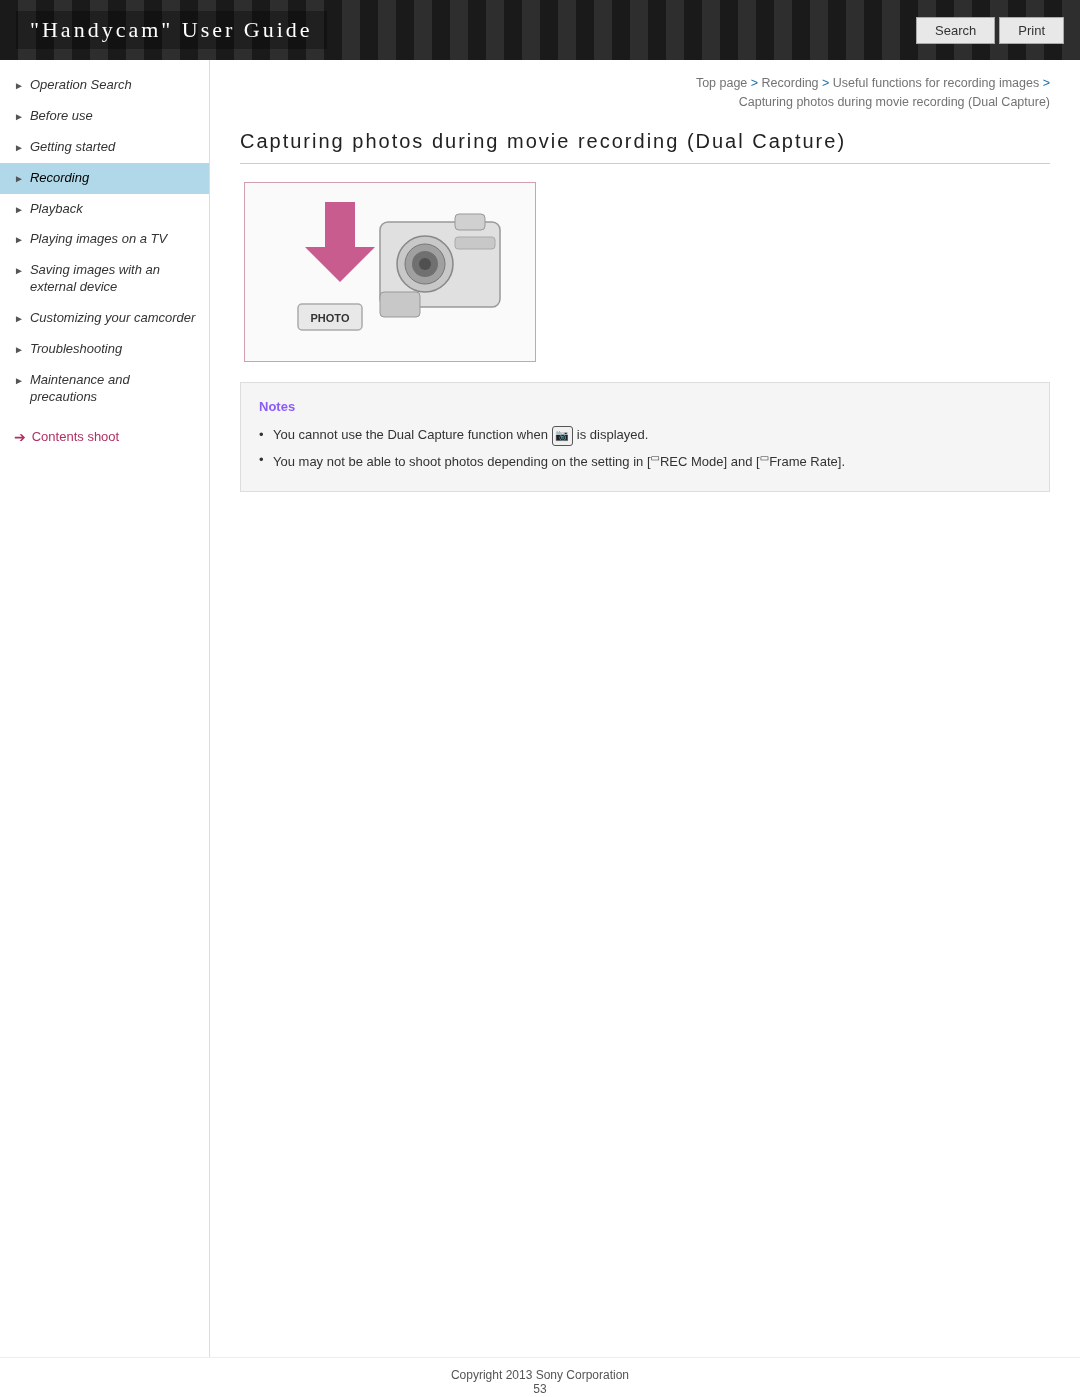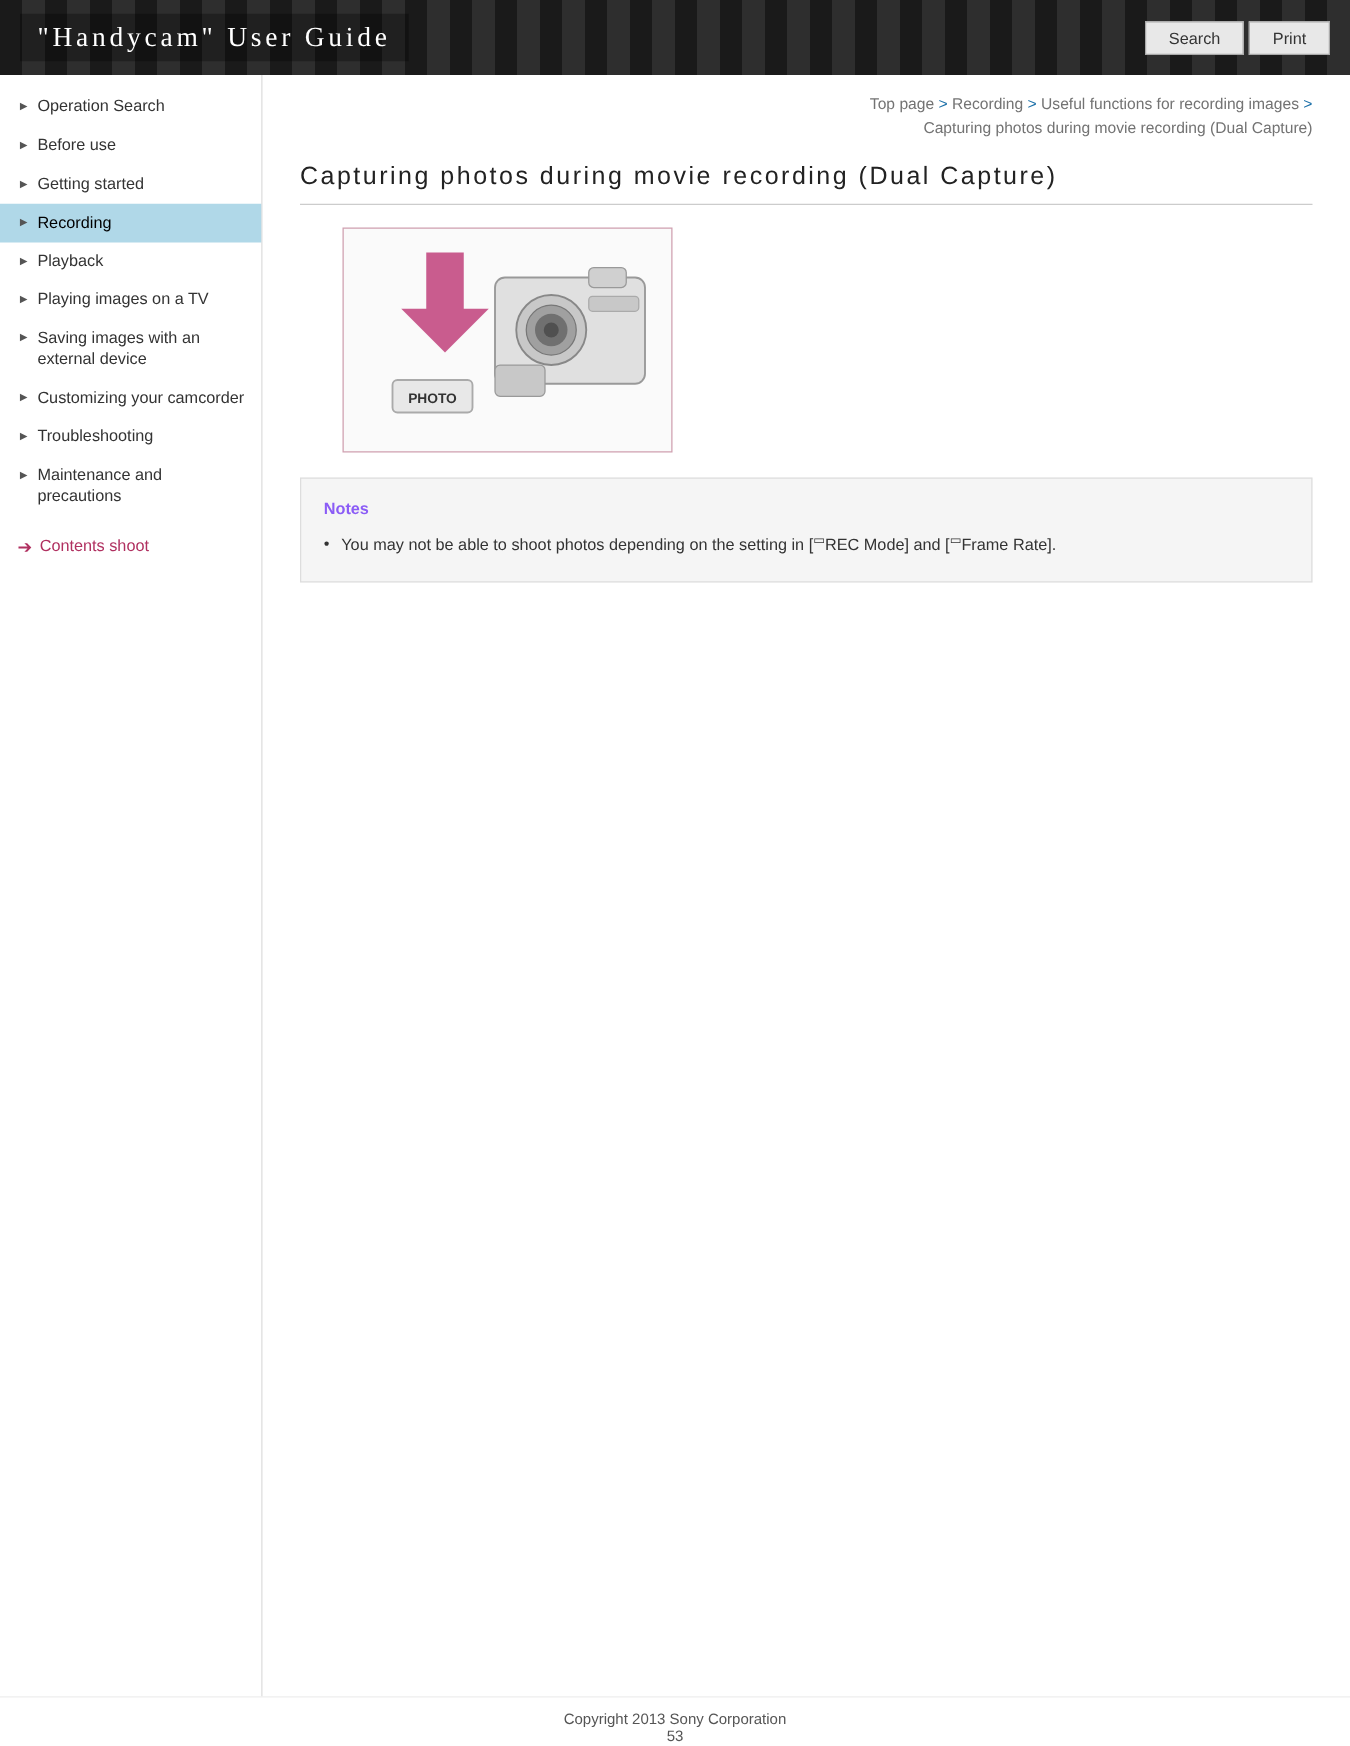--- a/index.html
+++ b/index.html
@@ -76,21 +76,21 @@
       background: #b0d8e8;
       color: #000;
     }
     .sidebar-arrow {
       color: #555;
       margin-right: 6px;
       font-size: 10px;
       margin-top: 2px;
       flex-shrink: 0;
     }
-    .sidebar-label { flex: 1; }
+    .sidebar-label { flex: 1; font-style: italic; }
 
     .contents-link {
       display: flex;
       align-items: center;
       padding: 10px 14px;
       color: #b03060;
       font-size: 13px;
       cursor: pointer;
       margin-top: 6px;
     }
@@ -129,22 +129,22 @@
 
     
     .step-text {
       font-size: 13.5px;
       margin-bottom: 16px;
       color: #333;
     }
 
     
     .camera-illustration {
-      margin: 10px 0 20px 34px;
-      width: 264px;
+      margin: 10px 0 20px 4px;
+      width: 292px;
       height: 180px;
       border: 1.5px solid #d0a0b0;
       background: #fafafa;
       display: flex;
       align-items: center;
       justify-content: center;
       position: relative;
       overflow: hidden;
     }
 
@@ -310,20 +310,26 @@
           <rect x="28" y="112" width="64" height="26" rx="4" fill="#e8e8e8" stroke="#aaa" stroke-width="1.5"></rect>
           <text x="60" y="130" text-anchor="middle" font-size="11" font-weight="bold" fill="#333" font-family="Arial">PHOTO</text>
         </svg>
       </div>
     </div>
 
     <div class="notes-box">
       <div class="notes-title">Notes</div>
       <ul class="notes-list">
         <li>
+          <span>You cannot use the Dual Capture function when </span>
+          
+          <span style="display:inline-block; border:1px solid #555; border-radius:3px; padding:0 3px; font-size:11px; background:#f0f0f0; vertical-align:middle;">📷</span>
+          <span> is displayed.</span>
+        </li>
+        <li>
           <span>You may not be able to shoot photos depending on the setting in [</span><span style="font-size:10px;vertical-align:super;">▭</span><span>REC Mode] and [</span><span style="font-size:10px;vertical-align:super;">▭</span><span>Frame Rate].</span>
         </li>
       </ul>
     </div>
 
 
   </main>
 </div>
 
 <footer class="footer">

